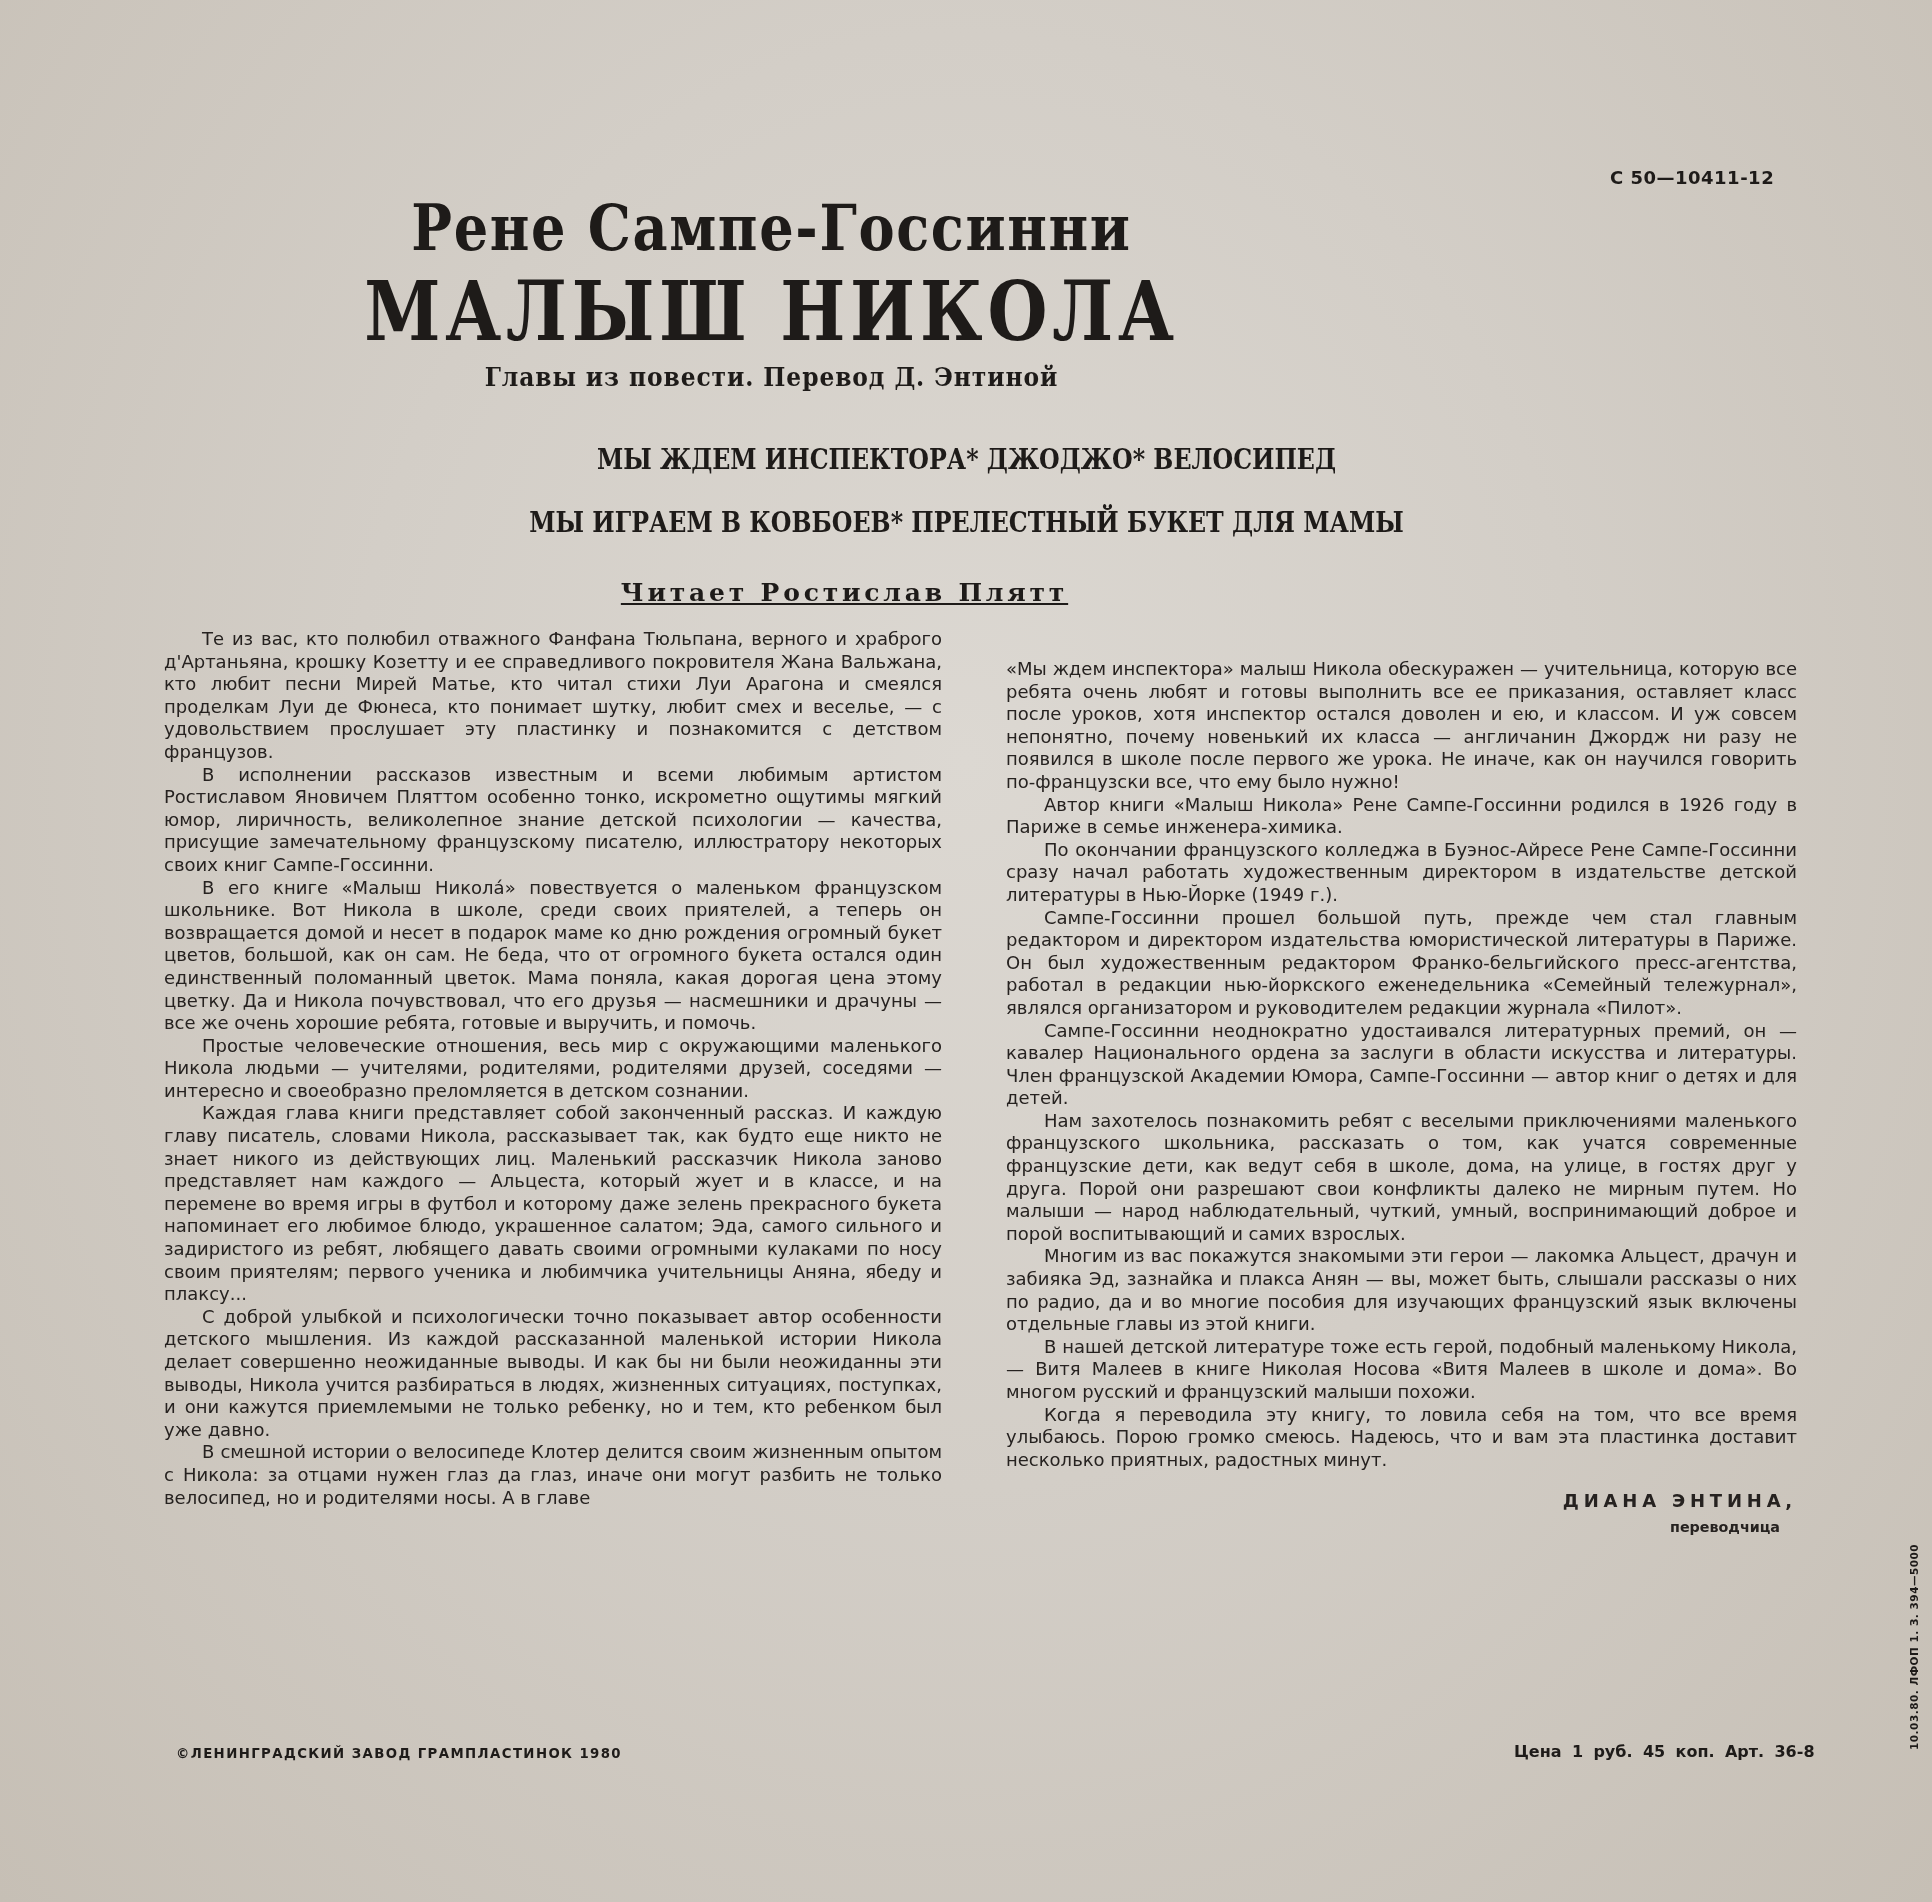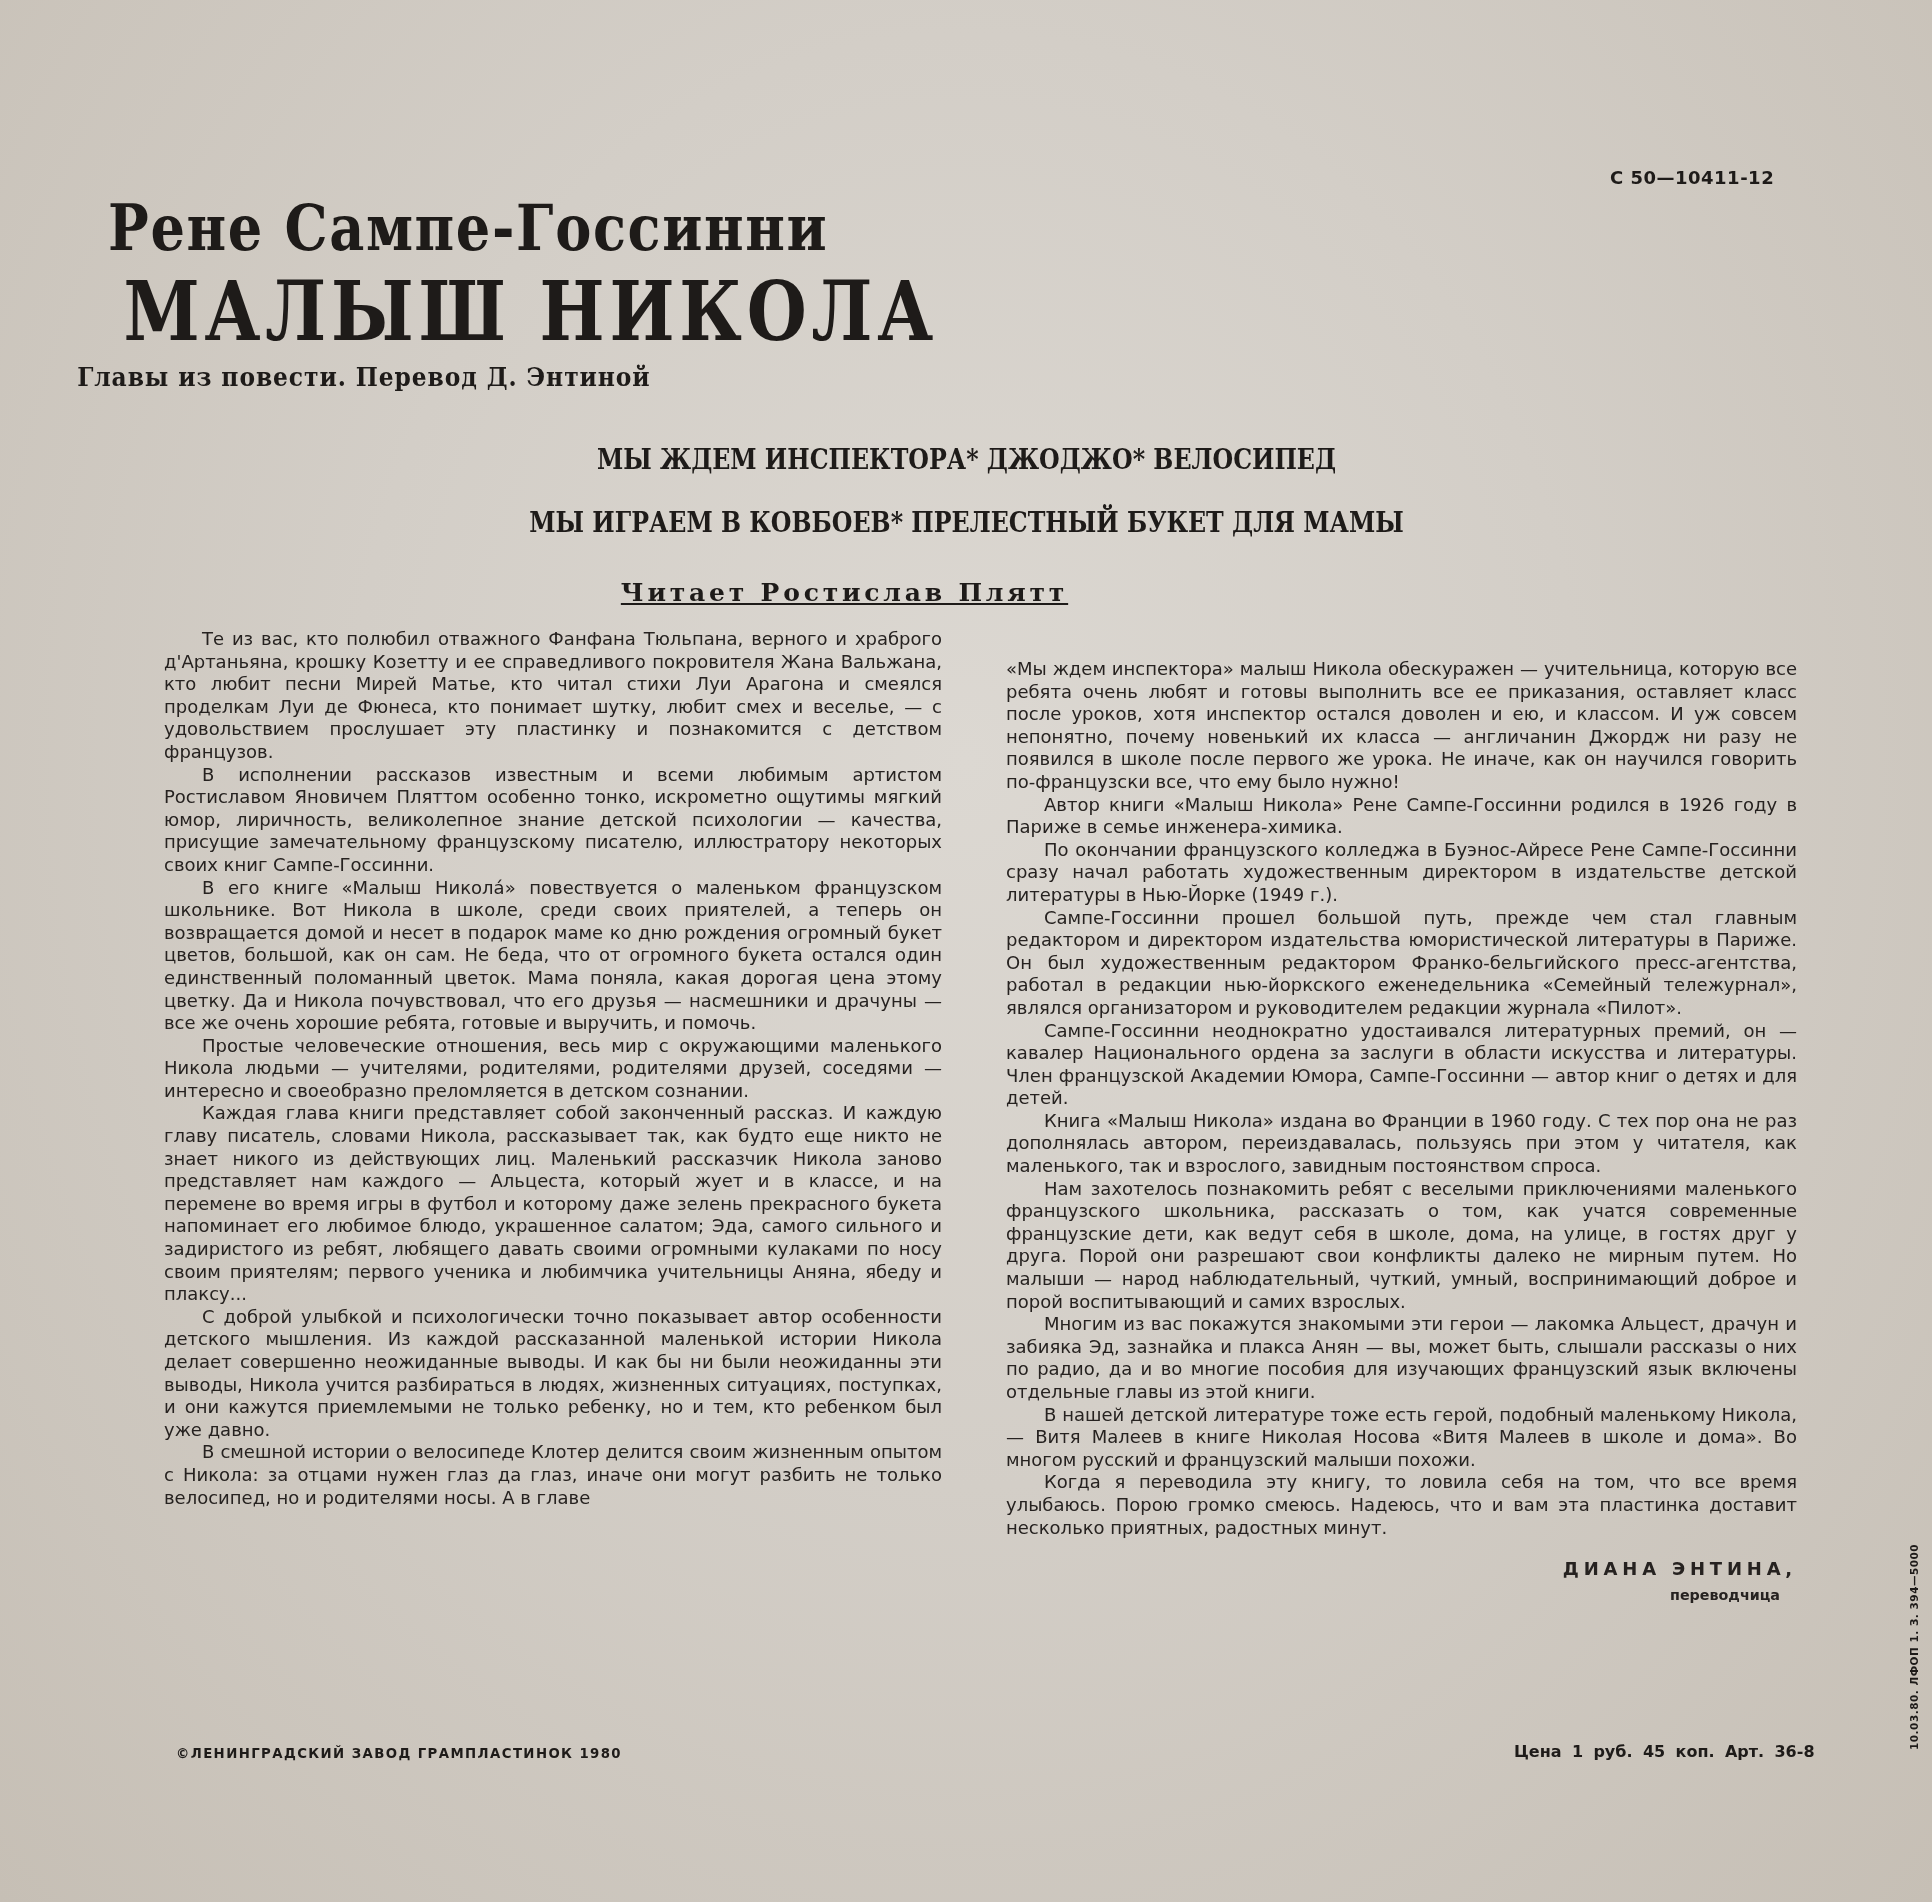--- a/index.html
+++ b/index.html
@@ -9,21 +9,21 @@
       position: relative;
       color: #1e1b19;
     }
     .sleeve { position: absolute; inset: 0; }
     .catalog {
       position: absolute; left: 1610px; top: 167px;
       font-family: "DejaVu Sans", sans-serif; font-weight: bold; font-size: 18px;
       letter-spacing: 0.5px;
     }
     .header {
-      position: absolute; left: 0; width: 1543px; top: 190px; text-align: left;
+      position: absolute; left: 0; width: 1543px; top: 190px; text-align: center;
       font-family: "DejaVu Serif", serif; font-weight: bold;
     }
     .author { font-size: 63px; line-height: 76px; transform: scaleX(0.86); letter-spacing: 1.9px; }
     .title { font-size: 82px; line-height: 86px; transform: scaleX(0.84); letter-spacing: 5.7px; margin-top: 1.9px; }
     .subtitle { font-size: 26px; line-height: 34px; transform: scaleX(0.9); letter-spacing: 1px; margin-top: 5.7px; }
     .chapters {
       position: absolute; left: 0; width: 1933px; top: 428px; text-align: center;
       font-family: "DejaVu Serif", serif; font-weight: bold; font-size: 27.6px;
     }
     .chapters .line { line-height: 63px; transform: scaleX(0.86); }
@@ -90,21 +90,20 @@
     <p>С доброй улыбкой и психологически точно показывает автор особенности детского мышления. Из каждой рассказанной маленькой истории Никола делает совершенно неожиданные выводы. И как бы ни были неожиданны эти выводы, Никола учится разбираться в людях, жизненных ситуациях, поступках, и они кажутся приемлемыми не только ребенку, но и тем, кто ребенком был уже давно.</p>
     <p>В смешной истории о велосипеде Клотер делится своим жизненным опытом с Никола: за отцами нужен глаз да глаз, иначе они могут разбить не только велосипед, но и родителями носы. А в главе</p>
   </div>
 
   <div class="col col-right">
     <p class="cont">«Мы ждем инспектора» малыш Никола обескуражен — учительница, которую все ребята очень любят и готовы выполнить все ее приказания, оставляет класс после уроков, хотя инспектор остался доволен и ею, и классом. И уж совсем непонятно, почему новенький их класса — англичанин Джордж ни разу не появился в школе после первого же урока. Не иначе, как он научился говорить по-французски все, что ему было нужно!</p>
     <p>Автор книги «Малыш Никола» Рене Сампе-Госсинни родился в 1926 году в Париже в семье инженера-химика.</p>
     <p>По окончании французского колледжа в Буэнос-Айресе Рене Сампе-Госсинни сразу начал работать художественным директором в издательстве детской литературы в Нью-Йорке (1949 г.).</p>
     <p>Сампе-Госсинни прошел большой путь, прежде чем стал главным редактором и директором издательства юмористической литературы в Париже. Он был художественным редактором Франко-бельгийского пресс-агентства, работал в редакции нью-йоркского еженедельника «Семейный тележурнал», являлся организатором и руководителем редакции журнала «Пилот».</p>
     <p>Сампе-Госсинни неоднократно удостаивался литературных премий, он — кавалер Национального ордена за заслуги в области искусства и литературы. Член французской Академии Юмора, Сампе-Госсинни — автор книг о детях и для детей.</p>
-    <p>Книга «Малыш Никола» издана во Франции в 1960 году. С тех пор она не раз дополнялась автором, переиздавалась, пользуясь при этом у читателя, как маленького, так и взрослого, завидным постоянством спроса.</p>
     <p>Нам захотелось познакомить ребят с веселыми приключениями маленького французского школьника, рассказать о том, как учатся современные французские дети, как ведут себя в школе, дома, на улице, в гостях друг у друга. Порой они разрешают свои конфликты далеко не мирным путем. Но малыши — народ наблюдательный, чуткий, умный, воспринимающий доброе и порой воспитывающий и самих взрослых.</p>
     <p>Многим из вас покажутся знакомыми эти герои — лакомка Альцест, драчун и забияка Эд, зазнайка и плакса Анян — вы, может быть, слышали рассказы о них по радио, да и во многие пособия для изучающих французский язык включены отдельные главы из этой книги.</p>
     <p>В нашей детской литературе тоже есть герой, подобный маленькому Никола, — Витя Малеев в книге Николая Носова «Витя Малеев в школе и дома». Во многом русский и французский малыши похожи.</p>
     <p>Когда я переводила эту книгу, то ловила себя на том, что все время улыбаюсь. Порою громко смеюсь. Надеюсь, что и вам эта пластинка доставит несколько приятных, радостных минут.</p>
     <div class="signature">
       <div class="sig-name">ДИАНА ЭНТИНА,</div>
       <div class="sig-role">переводчица</div>
     </div>
   </div>
 

